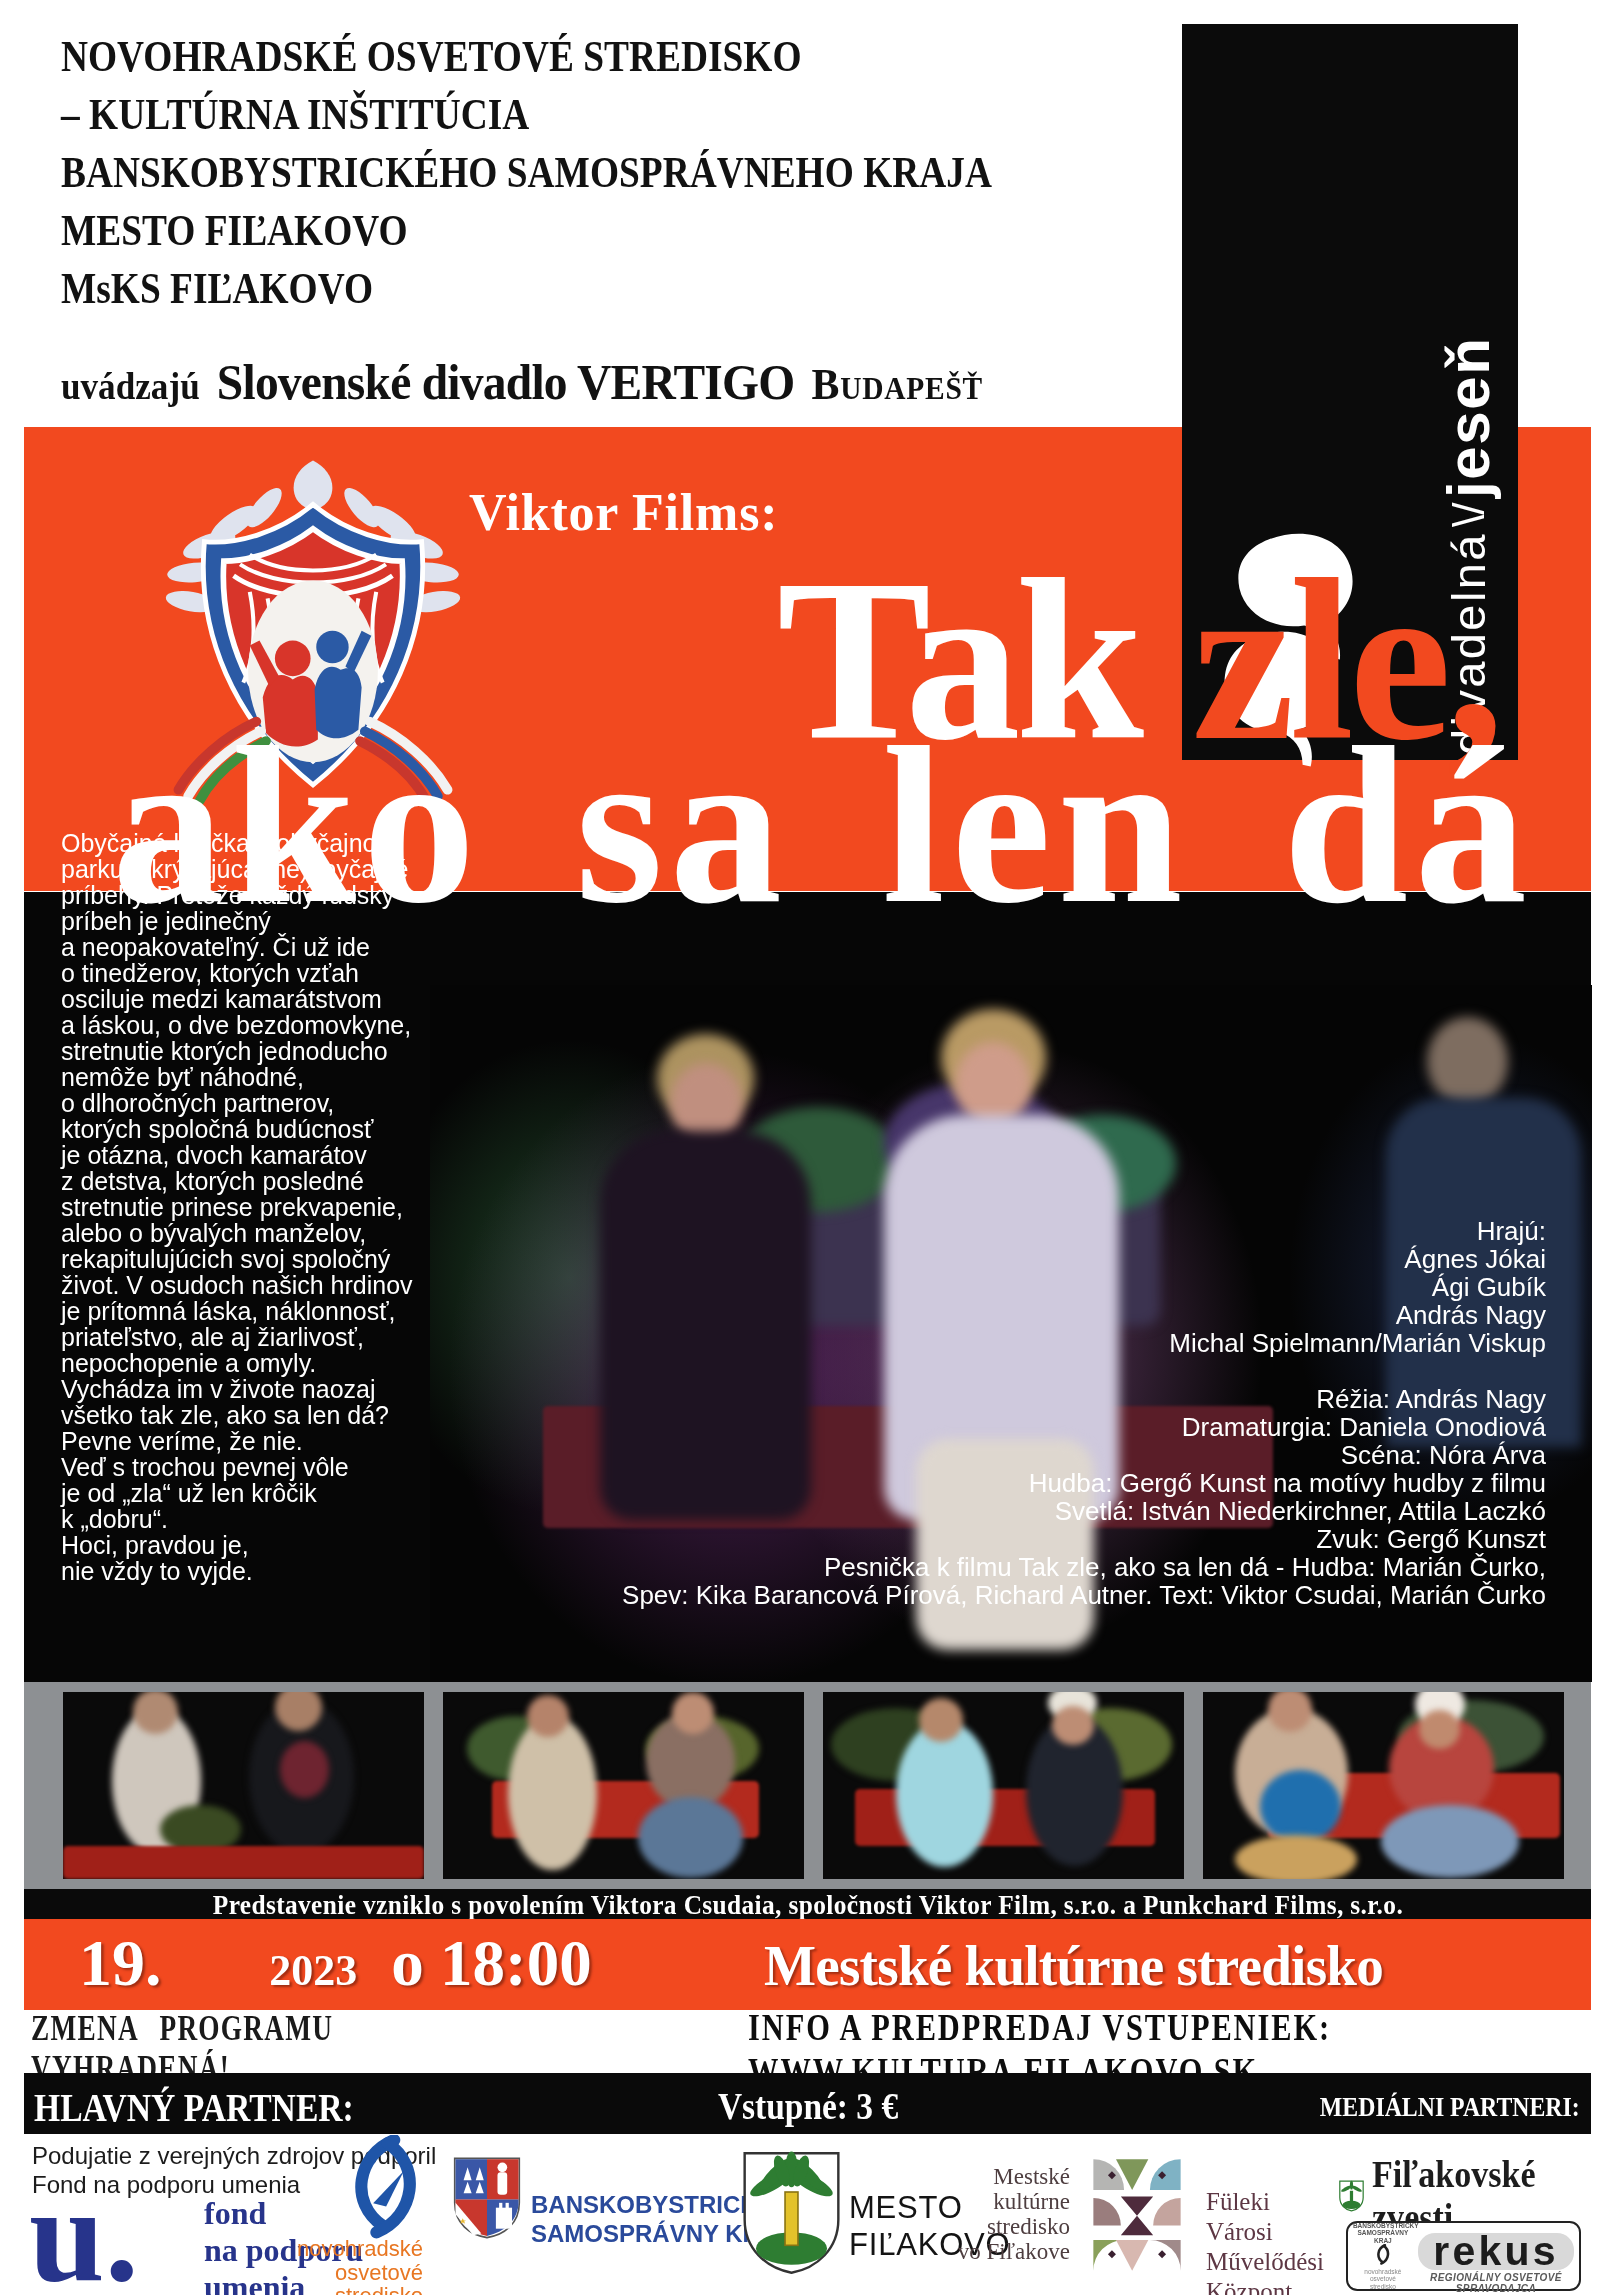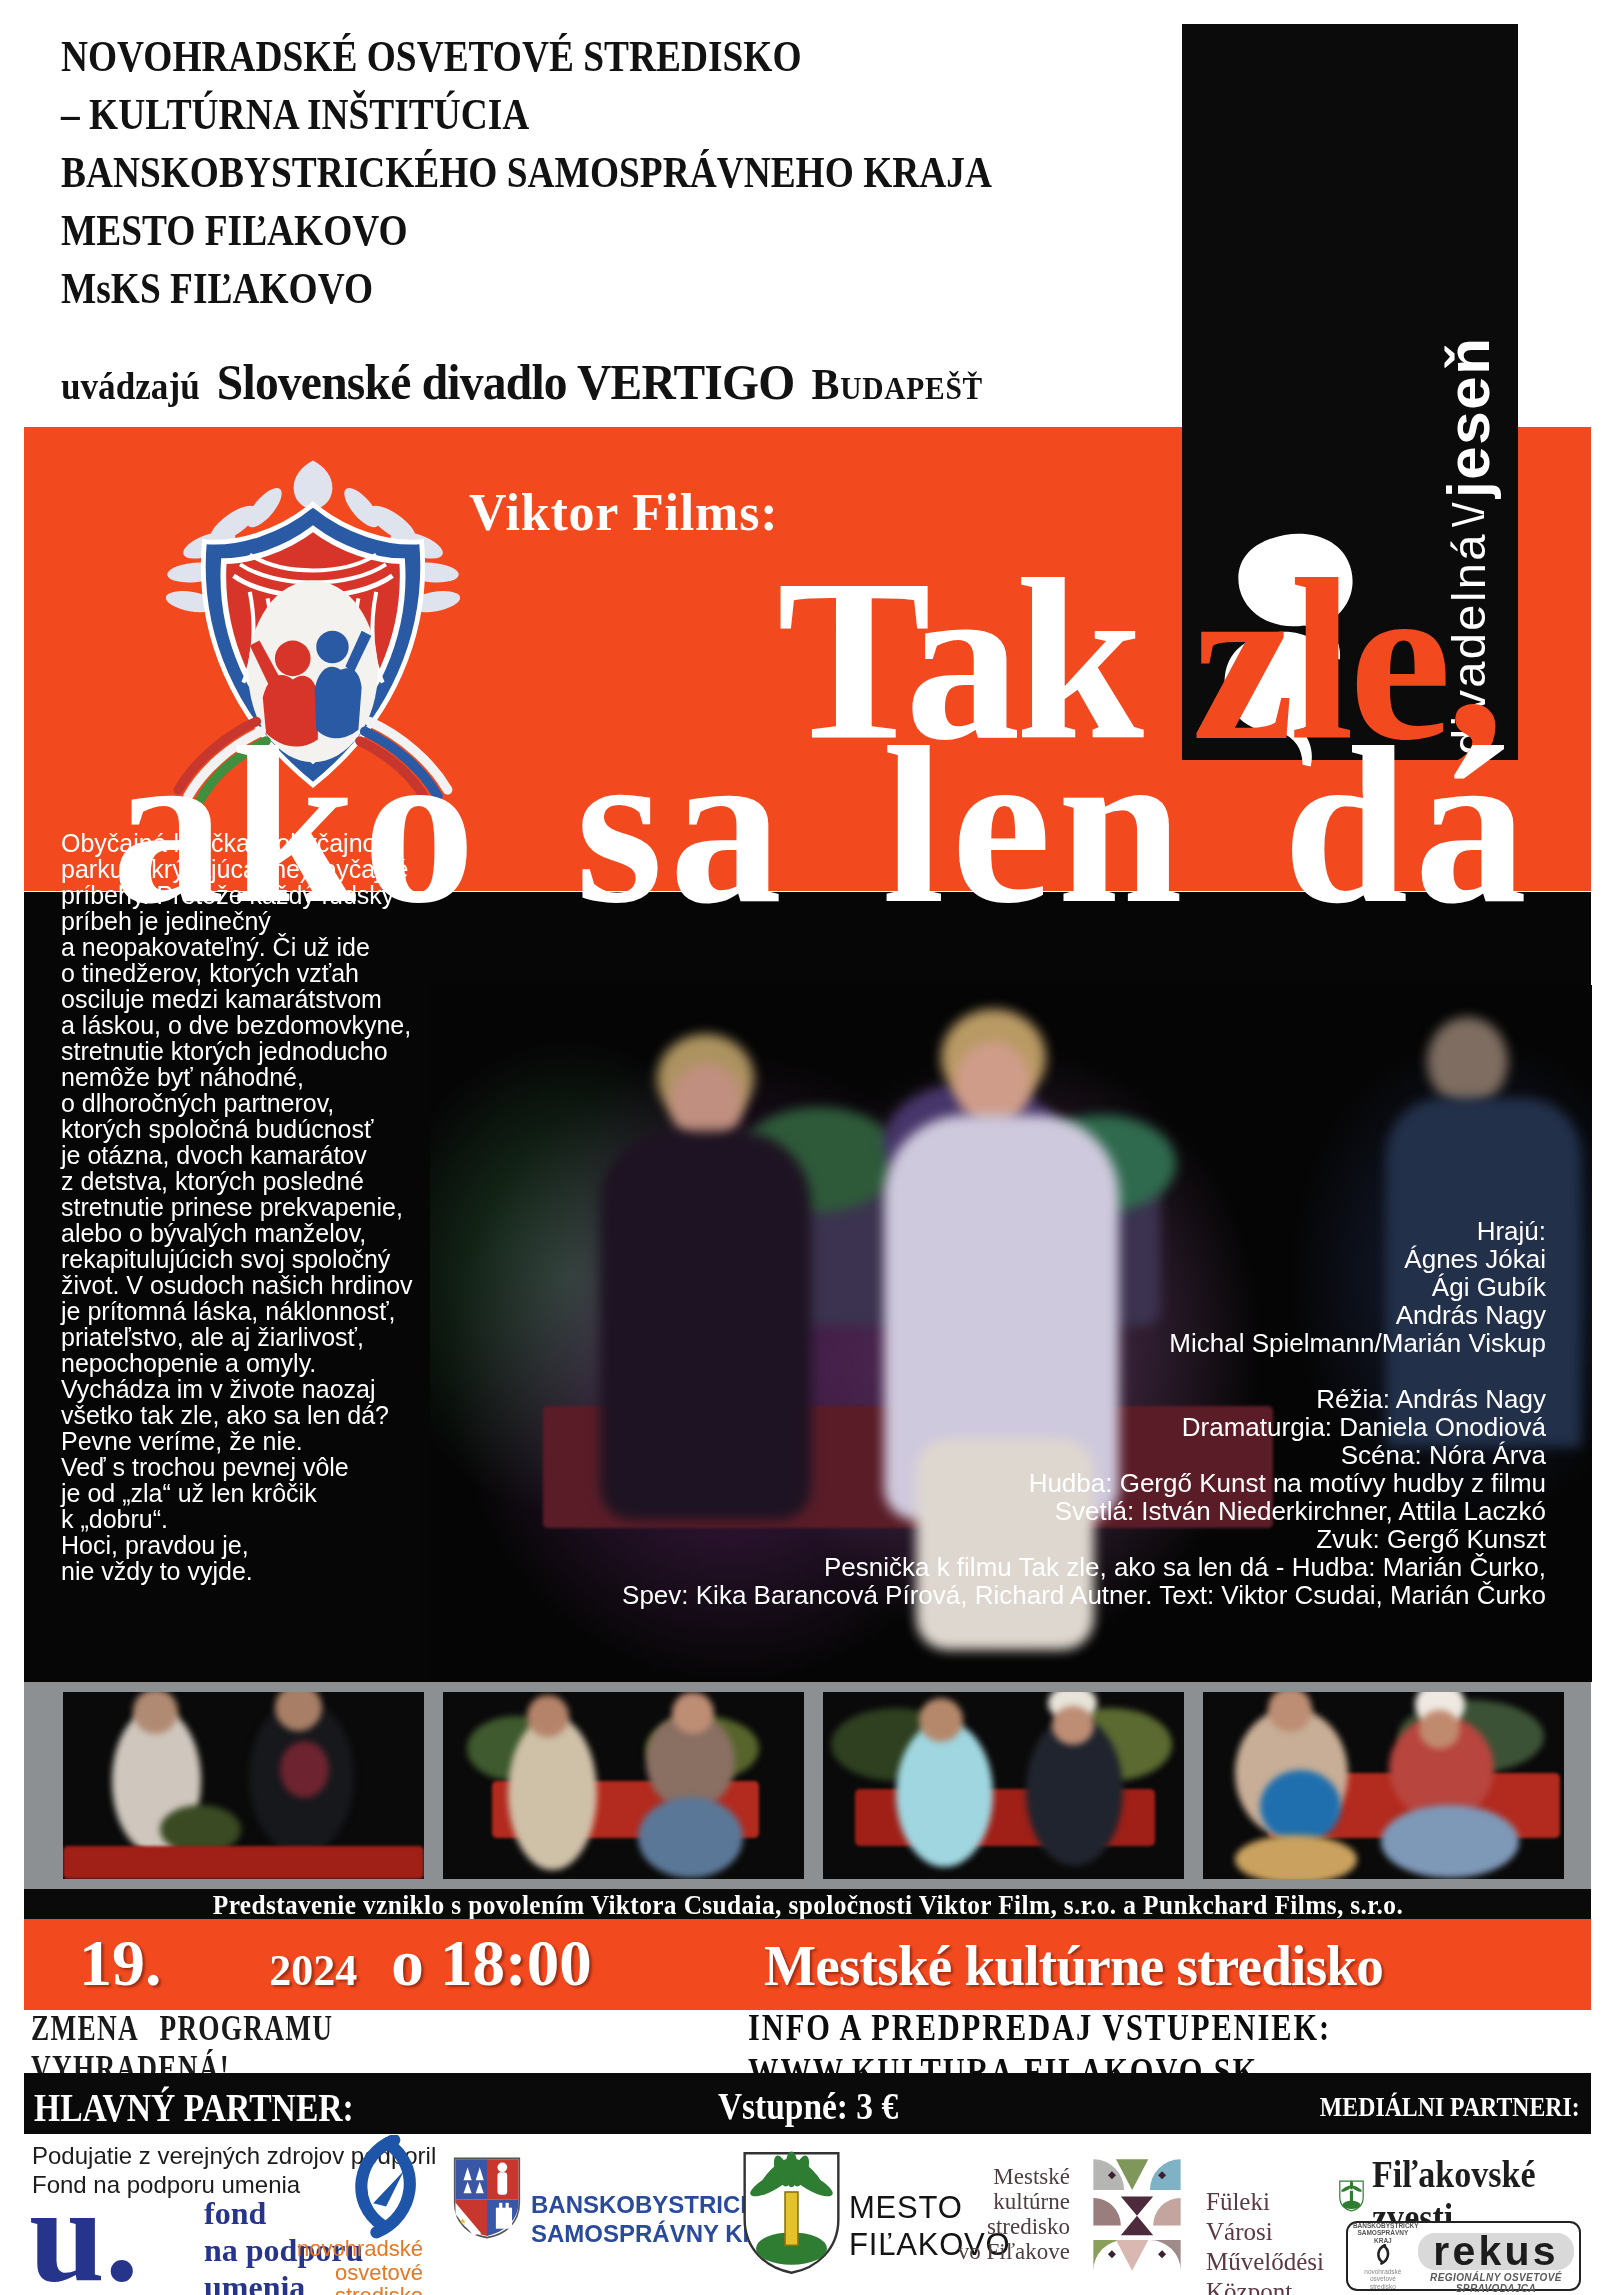--- a/index.html
+++ b/index.html
@@ -309,21 +309,21 @@
       <div class="ps" style="left:178px;top:113px;width:138px;height:73px;background:#7e98b8;"></div>
     </div>
   </div>
 
   <div class="abs note-bar">
     <span>Predstavenie vzniklo s povolením Viktora Csudaia, spoločnosti Viktor Film, s.r.o. a Punkchard Films, s.r.o.</span>
   </div>
 
   <div class="abs event-bar">
     <span class="ev-date">19. 10.</span>
-    <span class="ev-year">2024</span>
+    <span class="ev-year">2023</span>
     <span class="ev-time">o 18:00 hod.</span>
     <span class="ev-venue">Mestské kultúrne stredisko Fiľakovo</span>
   </div>
 
   <div class="abs info-strip">
     <span class="info-left">ZMENA  PROGRAMU  VYHRADENÁ!</span>
     <span class="info-right">INFO A PREDPREDAJ VSTUPENIEK: WWW.KULTURA.FILAKOVO.SK</span>
   </div>
 
   <div class="abs partner-bar">

